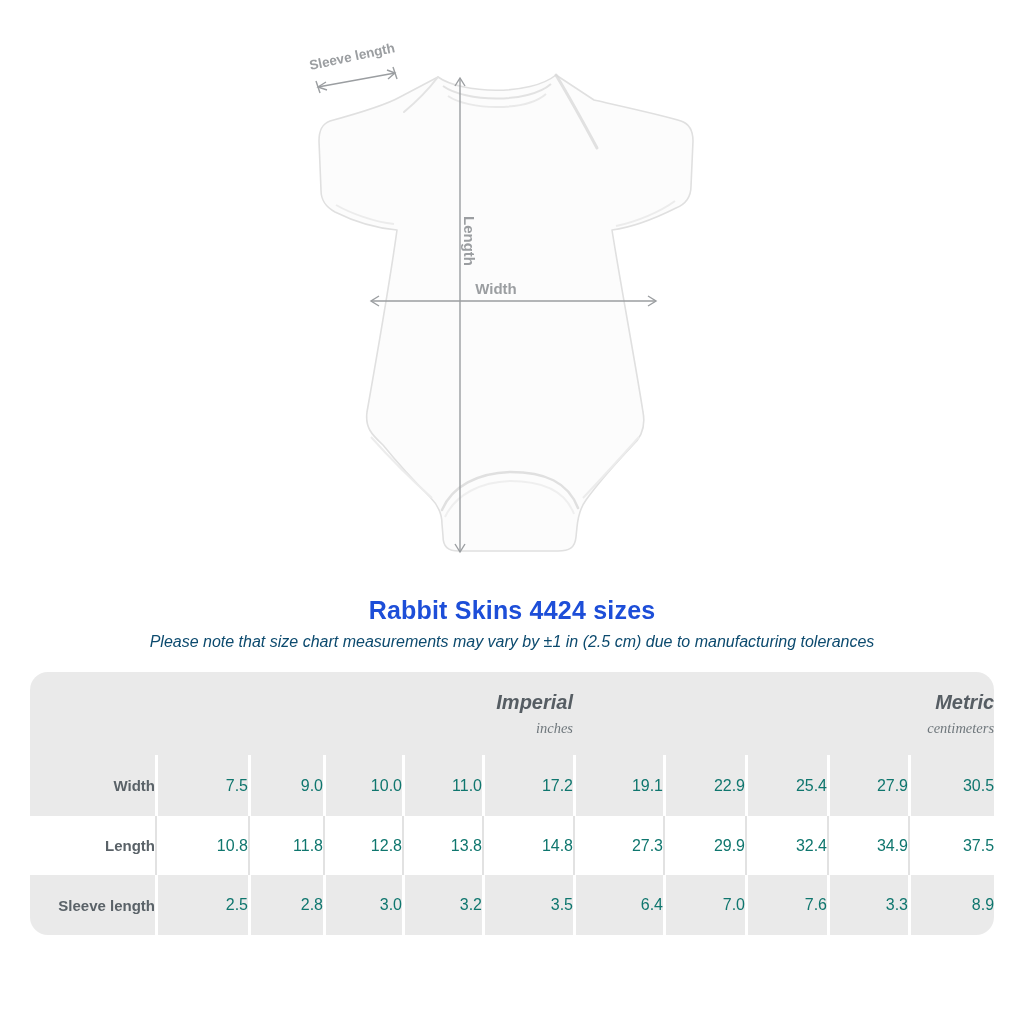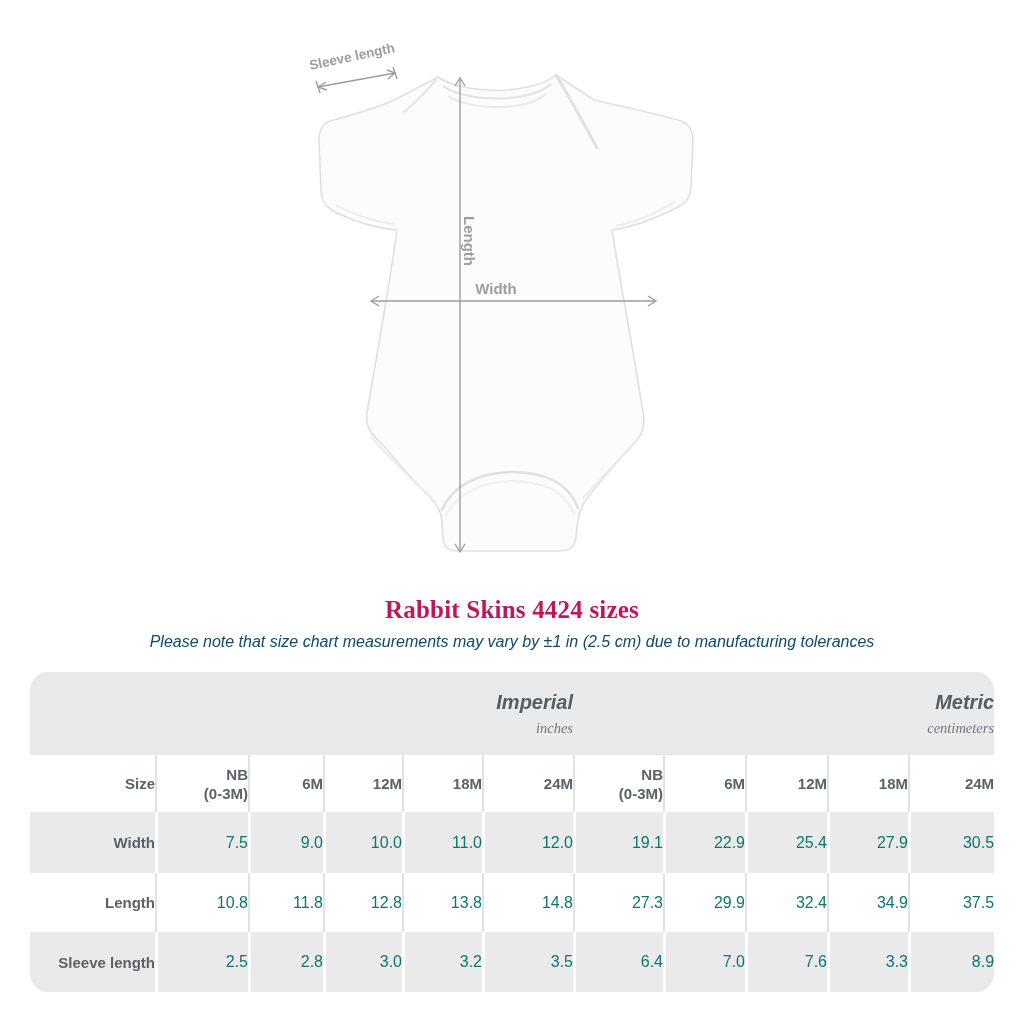--- a/index.html
+++ b/index.html
@@ -6,21 +6,21 @@
   .stage {
     position:relative; width:1024px; height:1024px; background:#ffffff;
     font-family:"Liberation Sans","DejaVu Sans",sans-serif; overflow:hidden;
   }
   svg text { font-family:"Liberation Sans","DejaVu Sans",sans-serif; }
 
   .diagram-svg { position:absolute; left:0; top:0; }
 
   .chart-title {
     position:absolute; left:0; top:596px; width:1024px; text-align:center;
-    font-size:25px; font-weight:bold; color:#be185d; letter-spacing:0.2px;font-family:Liberation Serif, serif;
+    font-size:25px; font-weight:bold; color:#1d4ed8; letter-spacing:0.2px;
   }
   .chart-note {
     position:absolute; left:0; top:633px; width:1024px; text-align:center;
     font-size:16px; font-style:italic; color:#0c4a6e;
   }
 
   .table-wrap { position:absolute; left:30px; top:672px; width:964px; }
   table.size-table {
     width:964px; border-collapse:separate; border-spacing:0; table-layout:fixed;
   }
@@ -155,43 +155,28 @@
         <td class="band band-l" colspan="6">
           <div class="group-label">Imperial</div>
           <div class="group-sub">inches</div>
         </td>
         <td class="band band-r" colspan="5">
           <div class="group-label">Metric</div>
           <div class="group-sub">centimeters</div>
         </td>
       </tr>
 
-      <tr class="row-white row-sizes">
-        <td class="col-h">Size</td>
-        <td class="col-h">NB
-(0-3M)</td>
-        <td class="col-h">6M</td>
-        <td class="col-h">12M</td>
-        <td class="col-h">18M</td>
-        <td class="col-h">24M</td>
-        <td class="col-h">NB
-(0-3M)</td>
-        <td class="col-h">6M</td>
-        <td class="col-h">12M</td>
-        <td class="col-h">18M</td>
-        <td class="col-h">24M</td>
-      </tr>
 
       <tr class="row-gray row-width">
         <td class="row-h">Width</td>
         <td class="val">7.5</td>
         <td class="val">9.0</td>
         <td class="val">10.0</td>
         <td class="val">11.0</td>
-        <td class="val">12.0</td>
+        <td class="val">17.2</td>
         <td class="val">19.1</td>
         <td class="val">22.9</td>
         <td class="val">25.4</td>
         <td class="val">27.9</td>
         <td class="val">30.5</td>
       </tr>
 
       <tr class="row-white row-length">
         <td class="row-h">Length</td>
         <td class="val">10.8</td>

